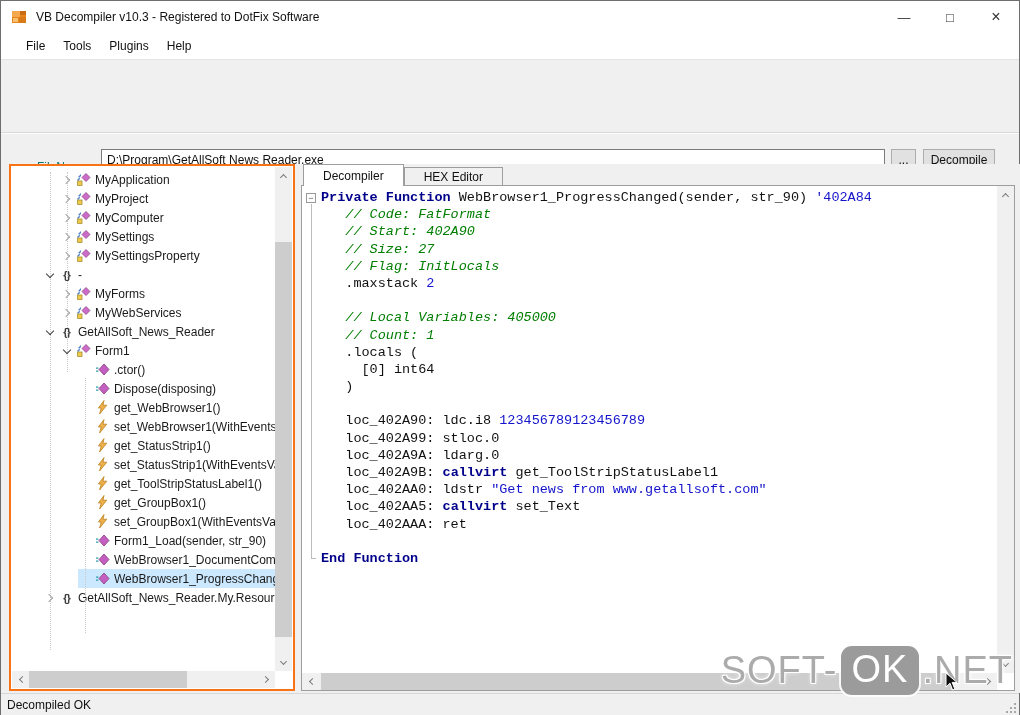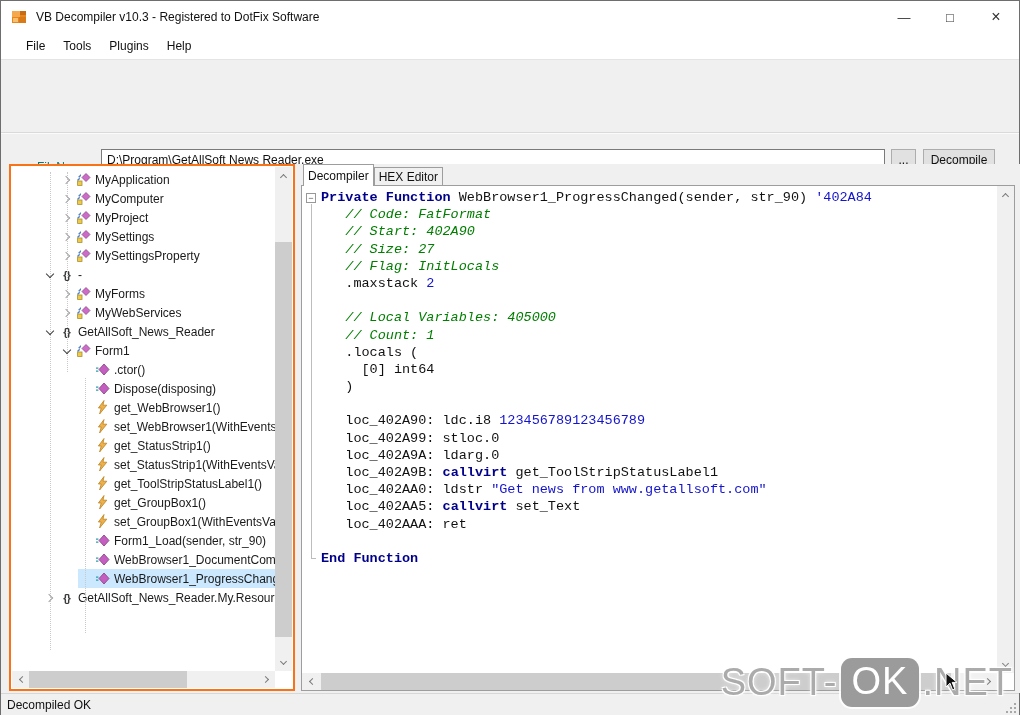--- a/index.html
+++ b/index.html
@@ -51,21 +51,21 @@
   .tw { width:16px; height:19px; display:inline-flex; align-items:center; justify-content:center; flex:none; }
   .tw.right::before { content:''; width:5px; height:5px; border-top:1px solid #a2a2a2; border-right:1px solid #a2a2a2; transform:rotate(45deg); margin-right:2px; }
   .tw.down::before  { content:''; width:5px; height:5px; border-top:1px solid #404040; border-right:1px solid #404040; transform:rotate(135deg); margin-top:-2px; }
   .ticon { width:17px; height:16px; display:inline-flex; align-items:center; justify-content:center; flex:none; }
   .ticon .nsg { font-size:11px; font-weight:bold; color:#3c3c3c; letter-spacing:-1px; }
   .tlabel { padding:0 3px 0 3px; overflow:hidden; }
 
   
   .code-panel { position:absolute; left:300px; top:0; width:714px; height:527px; }
   .tabbar { position:absolute; top:0; left:2px; height:22px; display:flex; align-items:flex-end; z-index:3; }
-  .tab { height:18px; margin-bottom:1px; padding:0 4px; display:flex; align-items:center; background:#f0f0f0; border:1px solid #9d9d9d; border-bottom:none; font-size:12px; color:#111; }
+  .tab { height:18px; margin-bottom:1px; padding:0 19px; display:flex; align-items:center; background:#f0f0f0; border:1px solid #9d9d9d; border-bottom:none; font-size:12px; color:#111; }
   .tab.active { height:22px; margin-bottom:0; background:#fff; }
   .code-wrap { position:absolute; left:0; top:21px; right:0; bottom:0; background:#fff; border:1px solid #9d9d9d; }
   .code-lines { position:absolute; left:0; top:0; right:18px; bottom:18px; overflow:hidden; padding:3px 0 0 19px; font-family:"Liberation Mono", monospace; font-size:13.5px; line-height:17.2px; white-space:pre; }
   .cl { height:17.2px; }
   .c-kw { color:var(--kw); font-weight:bold; }
   .c-cmt { color:var(--cmt); font-style:italic; }
   .c-lit { color:var(--lit); }
   .c-pl { color:#111; }
   .fold-box { position:absolute; left:4px; top:7px; width:10px; height:10px; border:1px solid #989898; background:#fff; color:#555; font:9px/8px "Liberation Sans",sans-serif; text-align:center; z-index:2; }
   .fold-box::before { content:'\2212'; }
@@ -88,21 +88,21 @@
 
   
   .statusbar { position:absolute; left:0; top:692px; width:100%; height:23px; background:#f0f0f0; border-top:1px solid #d7d7d7; display:flex; align-items:center; }
   .status-text { font-size:12px; color:#111; padding-left:6px; }
   .grip { position:absolute; right:3px; bottom:3px; width:10px; height:10px; }
   .grip i { position:absolute; width:2px; height:2px; background:#a8a8a8; }
 
   
   .watermark { position:absolute; right:6px; bottom:3px; z-index:50; display:flex; align-items:center; font-size:38px; letter-spacing:1px; color:#ababab; font-weight:normal;
     text-shadow:-1px -1px 0 #fff,1px -1px 0 #fff,-1px 1px 0 #fff,1px 1px 0 #fff,0 0 5px #fff; }
-  .wm-badge { background:#9b9b9b; color:#fff; border-radius:11px; padding:2px 11px 4px 11px; margin:4px 3px; text-shadow:none; box-shadow:0 0 0 2px rgba(255,255,255,0.85); }
+  .wm-badge { background:#9b9b9b; color:#fff; border-radius:11px; padding:2px 11px 4px 11px; margin:16px 3px; text-shadow:none; box-shadow:0 0 0 2px rgba(255,255,255,0.85); }
   .cursor { position:absolute; right:60px; bottom:22px; z-index:60; }
 </style>
 </head>
 <body>
 
 <div class="win">
 
   <div class="titlebar">
     <svg class="appicon" viewBox="0 0 16 16">
       <rect x="1" y="2" width="14" height="12" fill="#e8861c"></rect>
@@ -171,35 +171,35 @@
     <span class="rowin">
       <span class="tw right"></span>
       <span class="ticon">
                 <svg width="15" height="15" viewBox="0 0 15 15">
                   <path d="M2.2 4.8 L5 2 L5 4 L3.2 5.8 Z" fill="#4f81c9"></path>
                   <path d="M1 8 L3.8 5.2 L3.8 7.2 L2 9 Z" fill="#4f81c9"></path>
                   <rect x="1.6" y="9" width="4.4" height="4.4" fill="#edc94c" stroke="#a98f2f" stroke-width="0.8"></rect>
                   <path d="M10 1.5 L14 5.5 L10 9.5 L6 5.5 Z" fill="#cd6bc8" stroke="#8e4889" stroke-width="0.8"></path>
                 </svg>
               </span>
+      <span class="tlabel">MyProject</span>
+    </span>
+  </div>
+          <div class="trow ind2">
+    <span class="rowin">
+      <span class="tw right"></span>
+      <span class="ticon">
+                <svg width="15" height="15" viewBox="0 0 15 15">
+                  <path d="M2.2 4.8 L5 2 L5 4 L3.2 5.8 Z" fill="#4f81c9"></path>
+                  <path d="M1 8 L3.8 5.2 L3.8 7.2 L2 9 Z" fill="#4f81c9"></path>
+                  <rect x="1.6" y="9" width="4.4" height="4.4" fill="#edc94c" stroke="#a98f2f" stroke-width="0.8"></rect>
+                  <path d="M10 1.5 L14 5.5 L10 9.5 L6 5.5 Z" fill="#cd6bc8" stroke="#8e4889" stroke-width="0.8"></path>
+                </svg>
+              </span>
       <span class="tlabel">MyComputer</span>
-    </span>
-  </div>
-          <div class="trow ind2">
-    <span class="rowin">
-      <span class="tw right"></span>
-      <span class="ticon">
-                <svg width="15" height="15" viewBox="0 0 15 15">
-                  <path d="M2.2 4.8 L5 2 L5 4 L3.2 5.8 Z" fill="#4f81c9"></path>
-                  <path d="M1 8 L3.8 5.2 L3.8 7.2 L2 9 Z" fill="#4f81c9"></path>
-                  <rect x="1.6" y="9" width="4.4" height="4.4" fill="#edc94c" stroke="#a98f2f" stroke-width="0.8"></rect>
-                  <path d="M10 1.5 L14 5.5 L10 9.5 L6 5.5 Z" fill="#cd6bc8" stroke="#8e4889" stroke-width="0.8"></path>
-                </svg>
-              </span>
-      <span class="tlabel">MyProject</span>
     </span>
   </div>
           <div class="trow ind2">
     <span class="rowin">
       <span class="tw right"></span>
       <span class="ticon">
                 <svg width="15" height="15" viewBox="0 0 15 15">
                   <path d="M2.2 4.8 L5 2 L5 4 L3.2 5.8 Z" fill="#4f81c9"></path>
                   <path d="M1 8 L3.8 5.2 L3.8 7.2 L2 9 Z" fill="#4f81c9"></path>
                   <rect x="1.6" y="9" width="4.4" height="4.4" fill="#edc94c" stroke="#a98f2f" stroke-width="0.8"></rect>

